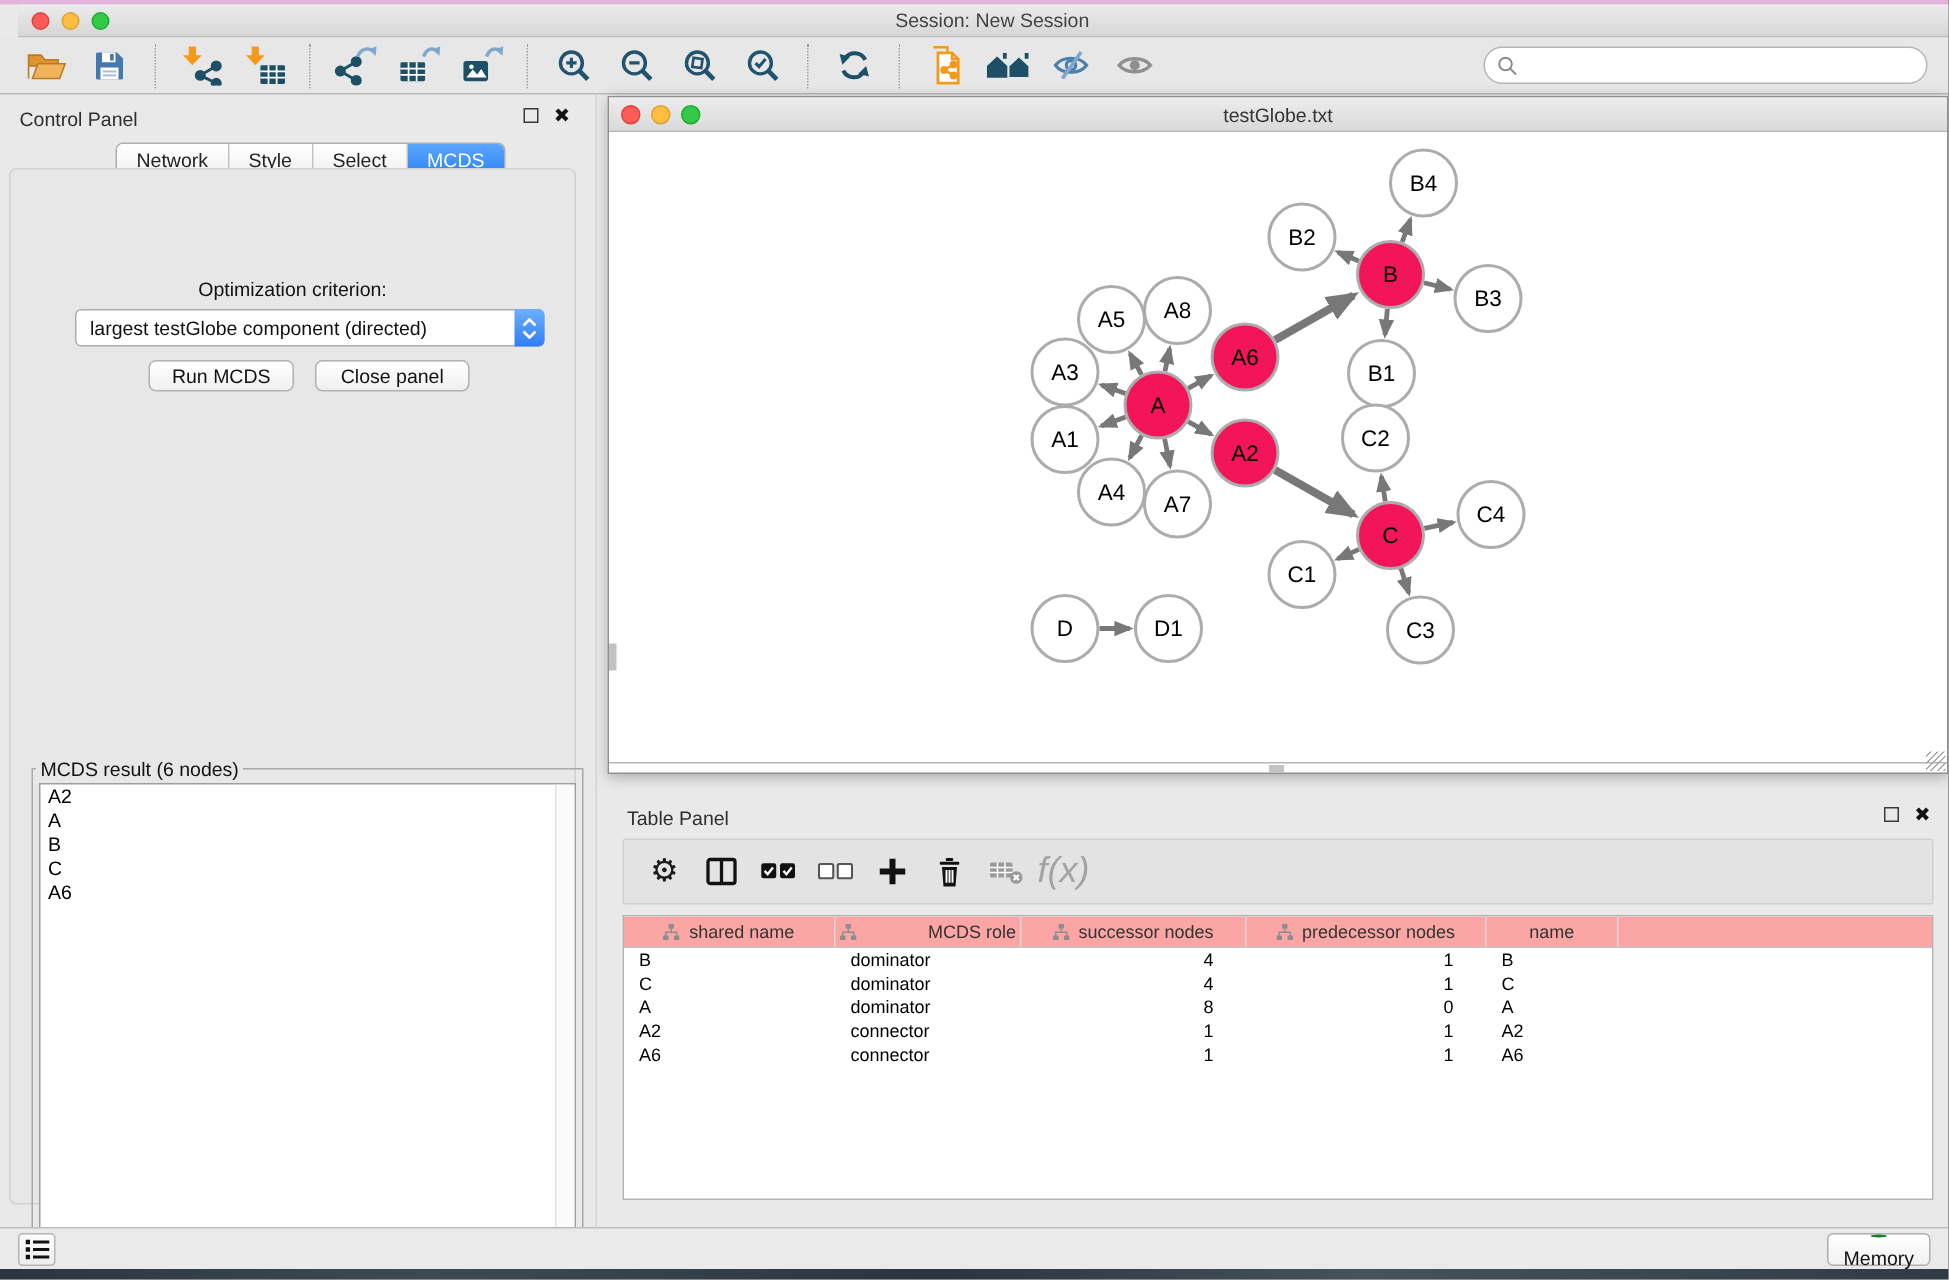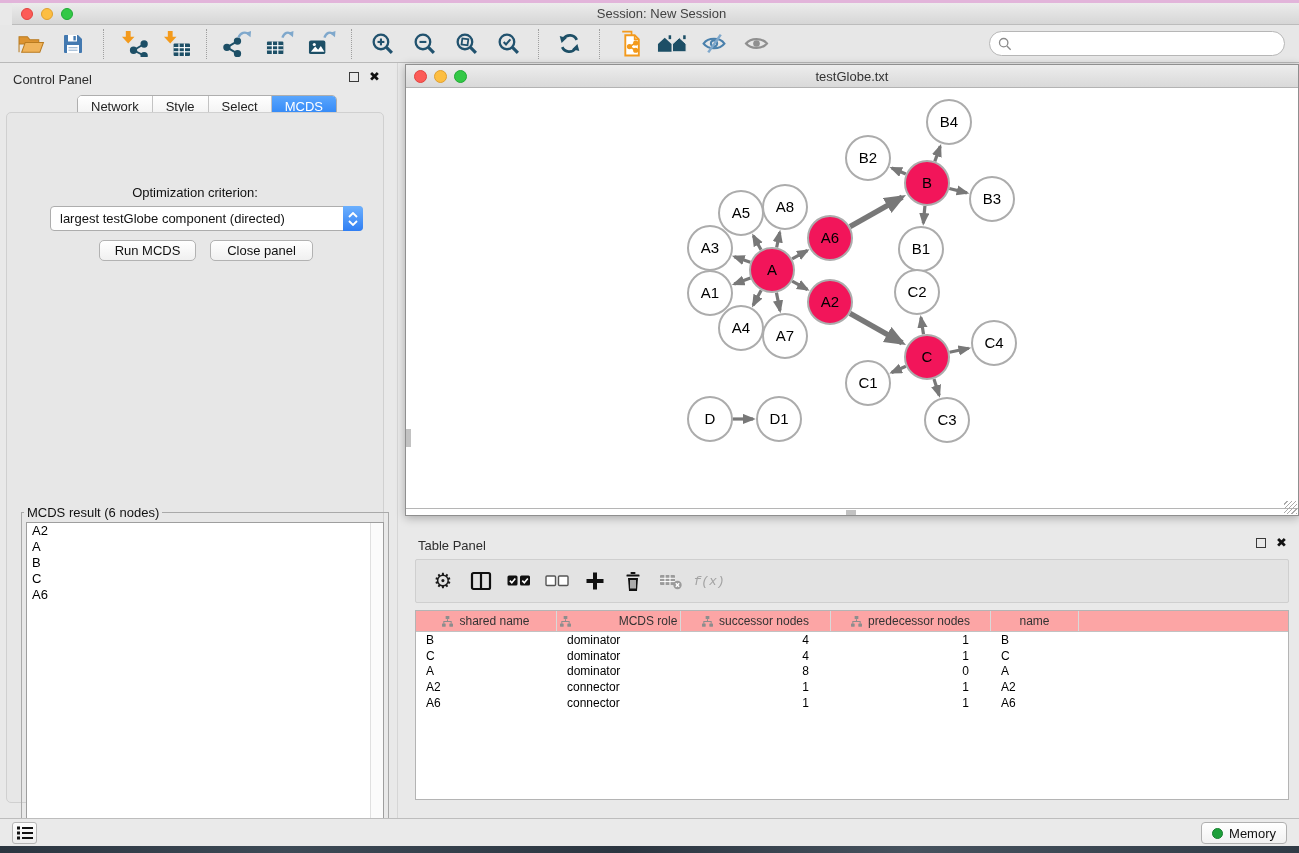--- a/index.html
+++ b/index.html
@@ -81,39 +81,39 @@
     background:repeating-linear-gradient(135deg,transparent,transparent 2px,#aaa 2px,#aaa 3px);}
   
   .table-panel{position:absolute;left:405px;top:520px;width:894px;height:292px;margin-top:12px;}
   .table-panel .panel-icons{right:12px;top:6px;}
   .table-panel .panel-title{top:6px;}
   .tbl-toolbar{position:absolute;left:10px;right:10px;top:27px;height:44px;background:#e3e3e3;
     border:1px solid #cfcfcf;border-radius:2px;display:flex;align-items:center;padding:0 8px;}
   .ti{width:30px;height:30px;border:none;background:transparent;display:flex;align-items:center;
     justify-content:center;margin:0 4px;cursor:pointer;padding:0;}
   .gear-glyph{font-size:21px;color:#1a1a1a;line-height:22px;}
-  .fx-glyph{font-family:Liberation Mono, monospace;font-style:italic;font-size:13px;color:#a3a3a3;}
+  .fx-glyph{font-family:Liberation Sans, sans-serif;font-style:italic;font-size:24px;color:#a3a3a3;}
   .tbl{position:absolute;left:10px;right:10px;top:78px;height:190px;background:#fff;
     border:1px solid #b4b4b4;overflow:hidden;}
   .tbl-head{display:flex;height:21px;background:#fca5a5;border-bottom:1px solid #c2c2c2;}
   .th{display:flex;align-items:center;justify-content:center;gap:6px;font-size:12px;color:#333;
     border-right:1px solid #d9d9d9;height:100%;}
   .tr{display:flex;height:15.8px;align-items:center;cursor:default;}
   .td{font-size:12px;color:#000;white-space:nowrap;overflow:hidden;}
   .td.al{text-align:left;padding-left:10px;}
   .td.ar{text-align:right;padding-right:22px;}
   
   .statusbar{position:absolute;left:0;top:818px;width:100%;height:28px;background:#eaeaea;
     border-top:1px solid #bdbdbd;}
   .list-btn{position:absolute;left:12px;top:3px;width:25px;height:22px;border:1px solid #b5b5b5;
     border-radius:3px;background:linear-gradient(#fdfdfd,#ececec);display:flex;align-items:center;
     justify-content:center;cursor:pointer;padding:0;}
   .memory-btn{position:absolute;right:12px;top:3px;height:22px;border:1px solid #b0b0b0;
     border-radius:4px;background:linear-gradient(#ffffff,#f1f1f1);display:flex;align-items:center;
-    gap:6px;padding:0 10px;font-size:13px;color:#111;cursor:pointer;font-family:inherit;}
+    gap:6px;padding:0 10px;font-size:13px;color:#111;cursor:pointer;font-family:inherit;flex-direction:column;}
   .mem-dot{width:11px;height:11px;border-radius:50%;background:#1ea03a;border:1px solid #168030;}
   .vsplit{position:absolute;left:397px;top:63px;width:1px;height:755px;background:#d6d6d6;}
 </style>
 </head>
 <body>
 
 <div class="screen">
   <div class="desk-top"></div>
 
   <div class="titlebar">

